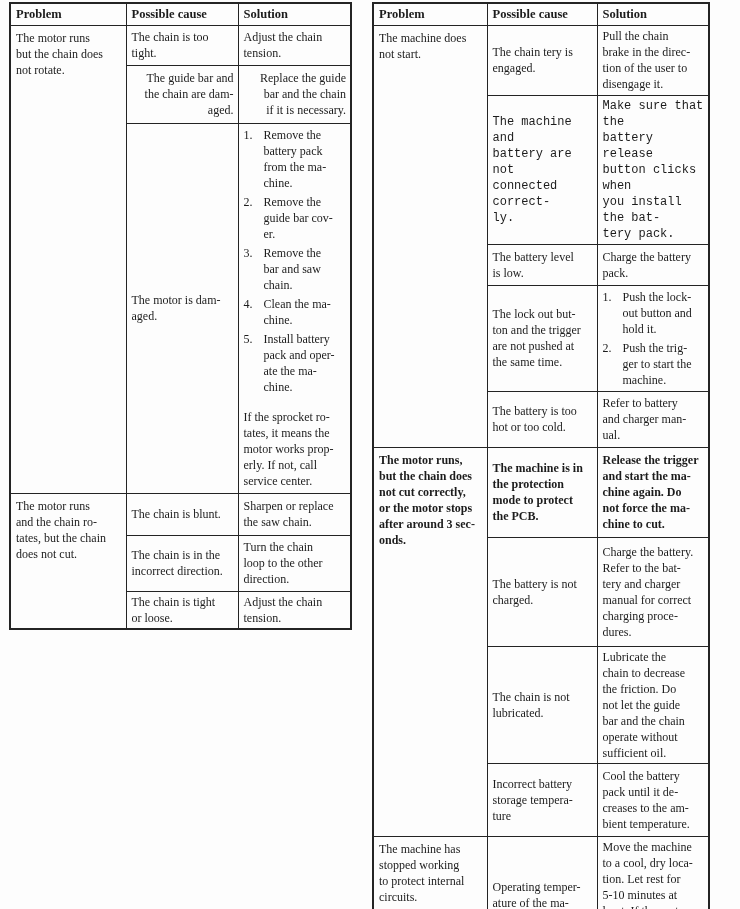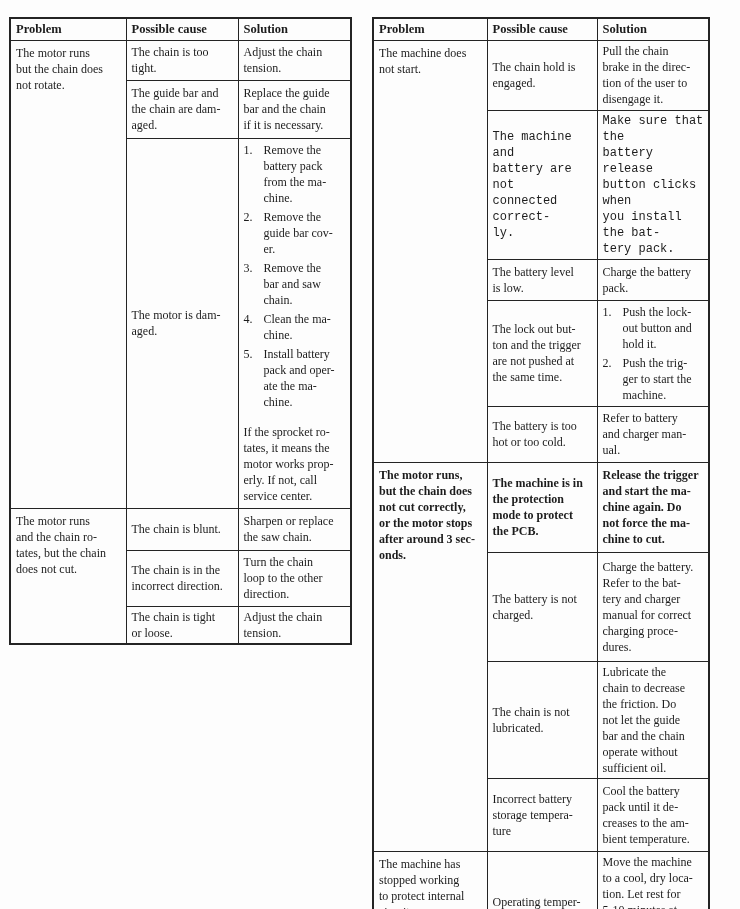--- a/index.html
+++ b/index.html
@@ -5,21 +5,21 @@
   * { box-sizing: border-box; }
   html, body { margin: 0; padding: 0; }
   body {
     width: 740px; height: 909px;
     background: #fdfdfd;
     color: #1c1c1c;
     font-family: "Liberation Serif", serif;
     position: relative;
     overflow: hidden;
   }
-  .table-wrap { position: absolute; top: 17px; }
+  .table-wrap { position: absolute; top: 2px; }
   #left-wrap  { left: 9px; }
   #right-wrap { left: 372px; }
   table {
     border-collapse: collapse;
     table-layout: fixed;
     border: 2px solid #242424;
   }
   #left-wrap table  { width: 341px; }
   #right-wrap table { width: 336px; }
   th, td {
@@ -69,21 +69,21 @@
             <td class="problem" rowspan="3">The motor runs
 but the chain does
 not rotate.</td>
             <td class="cause">The chain is too
 tight.</td>
             <td class="solution">
               <div class="cell-p">Adjust the chain
 tension.</div>
             </td>
           </tr>
-          <tr style="height: 58px;">
+          <tr style="height: 58px; text-align: right;">
             <td class="cause">The guide bar and
 the chain are dam-
 aged.</td>
             <td class="solution">
               <div class="cell-p">Replace the guide
 bar and the chain
 if it is necessary.</div>
             </td>
           </tr>
           <tr style="height: 370px;">
@@ -172,21 +172,21 @@
           <tr style="height: 22px;">
             <th>Problem</th>
             <th>Possible cause</th>
             <th>Solution</th>
           </tr>
         </thead>
         <tbody>
           <tr style="height: 70px;">
             <td class="problem" rowspan="5">The machine does
 not start.</td>
-            <td class="cause">The chain hold is
+            <td class="cause">The chain tery is
 engaged.</td>
             <td class="solution">
               <div class="cell-p">Pull the chain
 brake in the direc-
 tion of the user to
 disengage it.</div>
             </td>
           </tr>
           <tr style="height: 92px; font-family: Liberation Mono, monospace;">
             <td class="cause">The machine and

